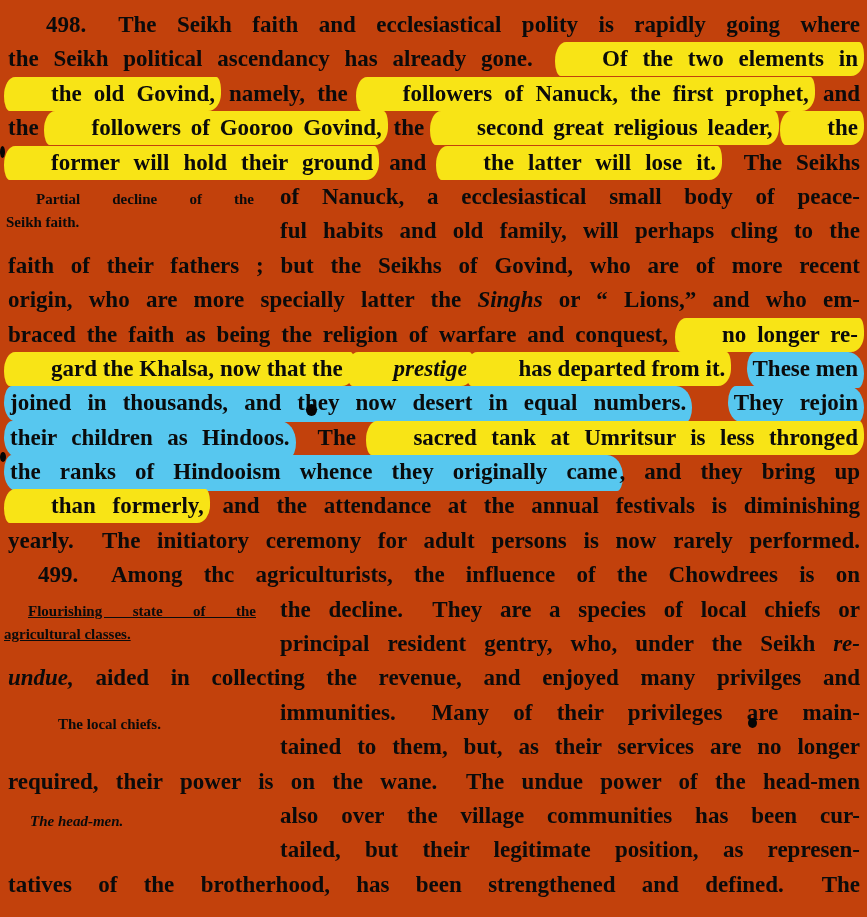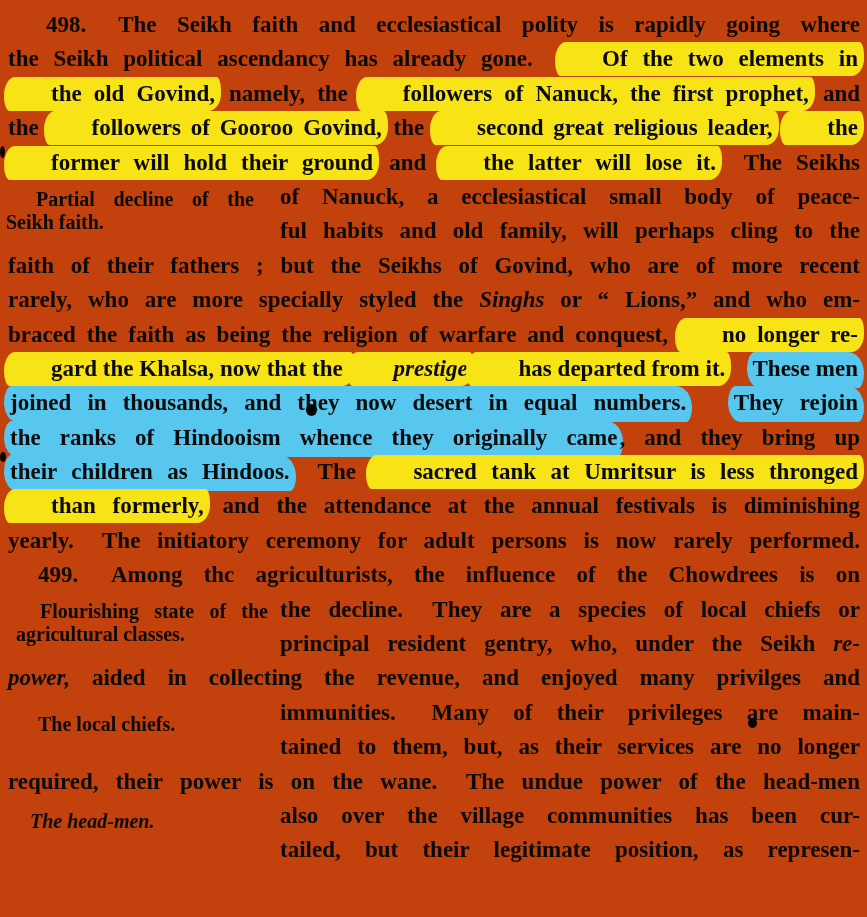--- a/index.html
+++ b/index.html
@@ -43,21 +43,21 @@
     padding-left: 47px;
   }
   .hl-b {
     background: var(--hl-blue, #57c7ef);
     padding-bottom: 7px;
     border-radius: 8px 16px 6px 13px / 46% 60% 40% 55%;
   }
   .it { font-style: italic; }
   .note {
     position: absolute;
-    font-size: 20px;
+    font-size: 15px;
     line-height: 22.5px;
     color: #0b0b0b;
   }
   .note-line {
     white-space: nowrap;
     text-align: justify;
     text-align-last: justify;
   }
   .note-line.flushleft { text-align-last: left; }
   .spot {
@@ -72,49 +72,50 @@
 <div class="page">
   <div class="text-col">
       <div class="line para"><span>498.  The Seikh faith and ecclesiastical polity is rapidly going where</span></div>
       <div class="line"><span>the Seikh political ascendancy has already gone.  </span><span class="hl hl-y">Of the two elements in</span></div>
       <div class="line"><span class="hl hl-y">the old Govind,</span><span> namely, the </span><span class="hl hl-y">followers of Nanuck, the first prophet,</span><span> and</span></div>
       <div class="line"><span>the </span><span class="hl hl-y">followers of Gooroo Govind,</span><span> the </span><span class="hl hl-y">second great religious leader,</span><span> </span><span class="hl hl-y">the</span></div>
       <div class="line"><span class="hl hl-y">former will hold their ground</span><span> and </span><span class="hl hl-y">the latter will lose it.</span><span>  The Seikhs</span></div>
       <div class="line side"><span>of Nanuck, a ecclesiastical small body of peace-</span></div>
       <div class="line side"><span>ful habits and old family, will perhaps cling to the</span></div>
       <div class="line"><span>faith of their fathers ; but the Seikhs of Govind, who are of more recent</span></div>
-      <div class="line"><span>rarely, who are more specially styled the </span><span class="it">Singhs</span><span> or “ Lions,” and who em-</span></div>
+      <div class="line"><span>origin, who are more specially latter the </span><span class="it">Singhs</span><span> or “ Lions,” and who em-</span></div>
       <div class="line"><span>braced the faith as being the religion of warfare and conquest, </span><span class="hl hl-y">no longer re-</span></div>
       <div class="line"><span class="hl hl-y">gard the Khalsa, now that the </span><span class="hl hl-y it">prestige</span><span class="hl hl-y"> has departed from it.</span><span>   </span><span class="hl hl-b">These men</span></div>
       <div class="line"><span class="hl hl-b">joined in thousands, and they now desert in equal numbers.</span><span>   </span><span class="hl hl-b">They rejoin</span></div>
+      <div class="line"><span class="hl hl-b">their children as Hindoos.</span><span>  The </span><span class="hl hl-y">sacred tank at Umritsur is less thronged</span></div>
       <div class="line"><span class="hl hl-b">the ranks of Hindooism whence they originally came</span><span>, and they bring up</span></div>
-      <div class="line"><span class="hl hl-b">their children as Hindoos.</span><span>  The </span><span class="hl hl-y">sacred tank at Umritsur is less thronged</span></div>
       <div class="line"><span class="hl hl-y">than formerly,</span><span> and the attendance at the annual festivals is diminishing</span></div>
       <div class="line"><span>yearly.  The initiatory ceremony for adult persons is now rarely performed.</span></div>
       <div class="line para2"><span>499.  Among thc agriculturists, the influence of the Chowdrees is on</span></div>
       <div class="line side"><span>the decline.  They are a species of local chiefs or</span></div>
       <div class="line side"><span>principal resident gentry, who, under the Seikh </span><span class="it">re-</span></div>
-      <div class="line"><span class="it">power,</span><span> aided in collecting the revenue, and enjoyed many privilges and</span></div>
+      <div class="line"><span class="it">undue,</span><span> aided in collecting the revenue, and enjoyed many privilges and</span></div>
       <div class="line side"><span>immunities.  Many of their privileges are main-</span></div>
       <div class="line side"><span>tained to them, but, as their services are no longer</span></div>
       <div class="line"><span>required, their power is on the wane.  The undue power of the head-men</span></div>
       <div class="line side"><span>also over the village communities has been cur-</span></div>
       <div class="line side"><span>tailed, but their legitimate position, as represen-</span></div>
+      <div class="line"><span>tatives of the brotherhood, has been strengthened and defined.  The</span></div>
     </div>
   <div>
       <div class="note" style="top: 188px; left: 6px; width: 248px;">
         <div class="note-line" style="text-indent: 30px;">Partial decline of the</div>
         <div class="note-line flushleft" style="text-indent: 0px;">Seikh faith.</div>
       </div>
-      <div class="note" style="top: 600px; left: 16px; width: 252px;">
+      <div class="note" style="top: 600px; left: 4px; width: 252px; text-decoration: underline;">
         <div class="note-line" style="text-indent: 24px;">Flourishing state of the</div>
         <div class="note-line flushleft" style="text-indent: 0px;">agricultural classes.</div>
       </div>
       <div class="note" style="top: 713px; left: 38px; width: 220px;">
-        <div class="note-line flushleft" style="text-indent: 0px;">The local chiefs.</div>
+        <div class="note-line flushleft" style="text-indent: 0px; margin-left: 20px;">The local chiefs.</div>
       </div>
       <div class="note" style="top: 810px; left: 30px; width: 220px;">
         <div class="note-line flushleft" style="text-indent: 0px; font-style: italic;">The head-men.</div>
       </div>
     </div>
   <div>
       <div class="spot" style="left: 306px; top: 404px; width: 11px; height: 12px;"></div>
       <div class="spot" style="left: 748px; top: 718px; width: 9px; height: 10px;"></div>
       <div class="spot" style="left: 0px; top: 146px; width: 5px; height: 12px;"></div>
       <div class="spot" style="left: 0px; top: 452px; width: 6px; height: 10px;"></div>

